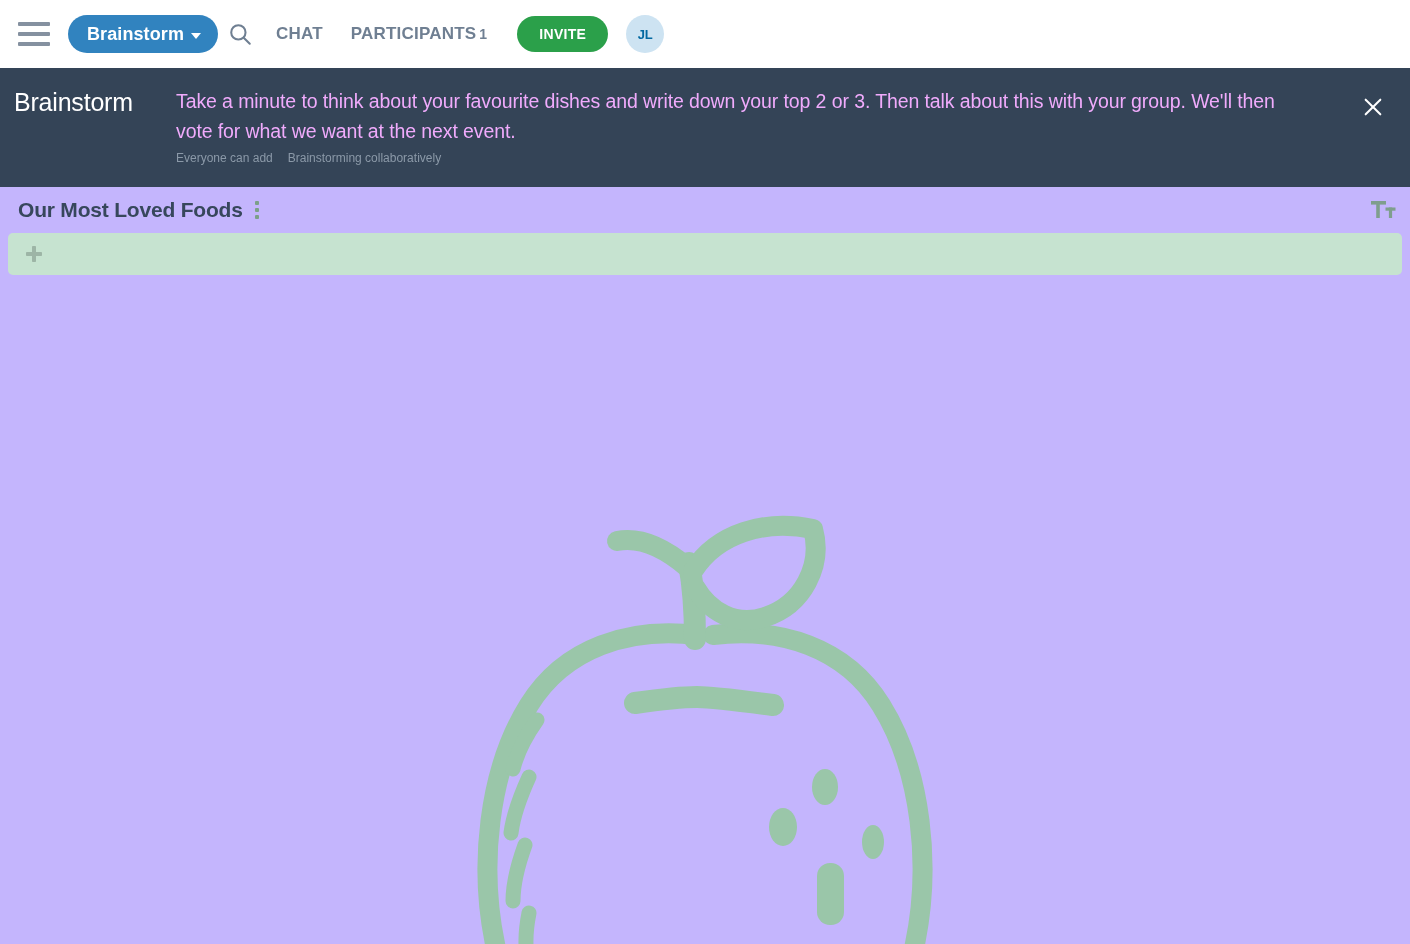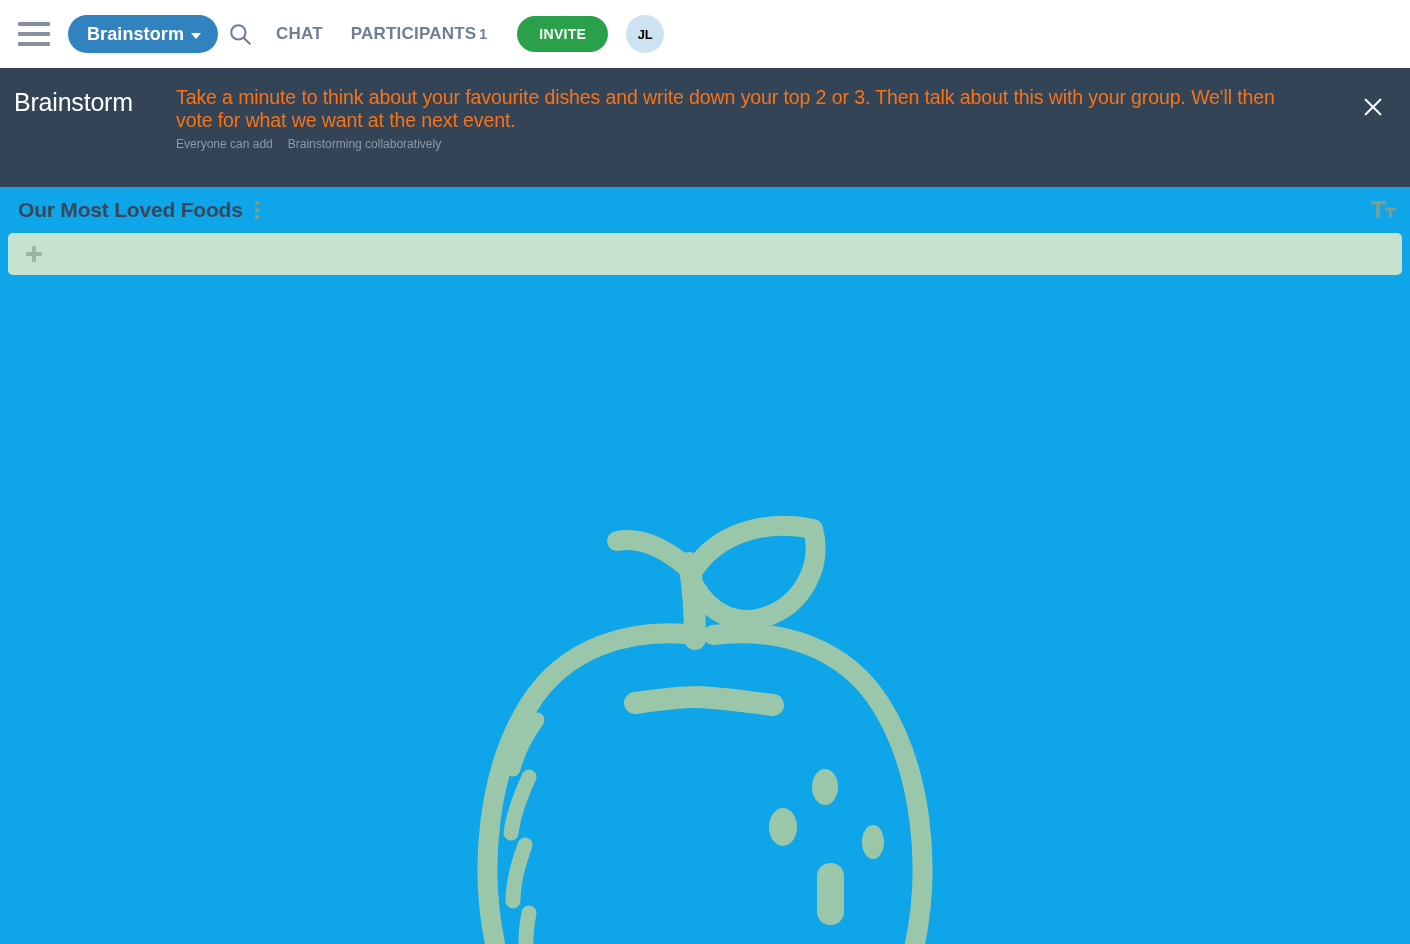--- a/index.html
+++ b/index.html
@@ -122,21 +122,21 @@
     align-items: center;
     cursor: pointer;
     margin-left: 16px;
     border: none;
     font-family: "Liberation Sans", sans-serif;
   }
   .avatar {
     width: 38px; height: 38px;
     border-radius: 50%;
     background: #cde3f2;
-    color: #000000;
+    color: #0369a1;
     font-size: 13px;
     font-weight: bold;
     display: flex;
     align-items: center;
     justify-content: center;
     margin-left: 18px;
     cursor: pointer;
     flex: 0 0 auto;
   }
 
@@ -157,23 +157,23 @@
     width: 176px;
     flex: 0 0 auto;
     line-height: 1.3;
     letter-spacing: -.2px;
   }
   .banner-body {
     flex: 1 1 auto;
     padding-right: 80px;
   }
   .banner-desc {
-    color: #f97316;
+    color: #f0abfc;
     font-size: 19.5px;
-    line-height: 23px;
+    line-height: 30px;
     font-weight: normal;
     letter-spacing: -.1px;
     max-width: 1135px;
   }
   .banner-meta {
     margin-top: 5px;
     color: #8b99a8;
     font-size: 12px;
     display: flex;
     gap: 15px;
@@ -185,21 +185,21 @@
     width: 34px; height: 34px;
     display:flex; align-items:center; justify-content:center;
     cursor: pointer;
   }
 
   
   .board {
     position: relative;
     width: 1410px;
     height: 757px;
-    background: #0ea5e9;
+    background: #c4b5fd;
     overflow: hidden;
   }
 
   .board-watermark {
     position: absolute;
     left: 50%;
     top: 328px;
     transform: translateX(-50%);
     width: 560px;
     height: 580px;

